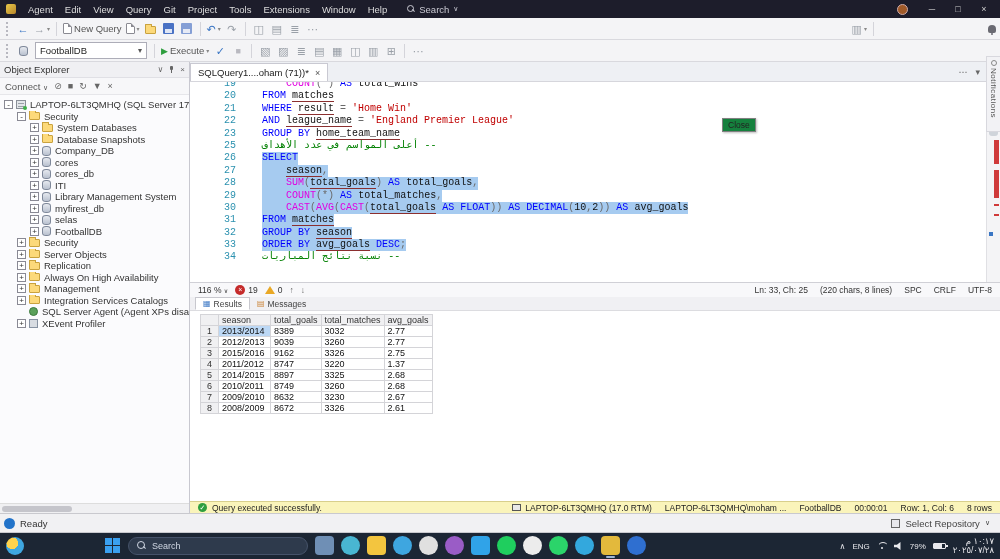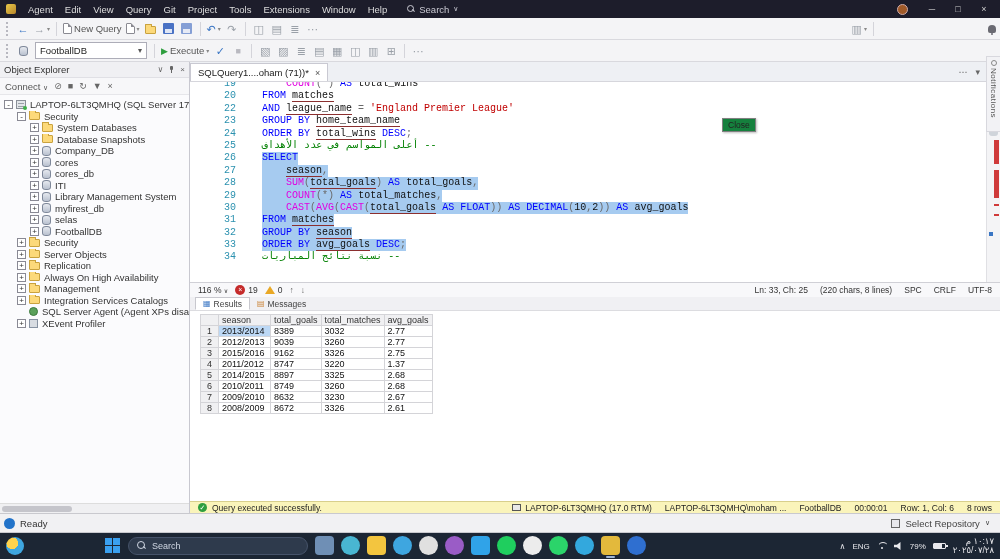--- a/index.html
+++ b/index.html
@@ -423,23 +423,23 @@
         <span class="tabbar-icons">
           <span>⋯</span>
           <span>▾</span>
         </span>
       </div>
 
       <div class="editor">
         <div class="code-scroll">
             <div class="code-line"><span class="lnum">19</span><span class="lcontent"><span class="tok-p">    </span><span class="tok-f">COUNT</span><span class="tok-o">(</span><span class="tok-o">*</span><span class="tok-o">)</span><span class="tok-p"> </span><span class="tok-k">AS</span><span class="tok-p"> </span><span class="tok-p">total_wins</span></span></div>
             <div class="code-line"><span class="lnum">20</span><span class="lcontent"><span class="tok-k">FROM</span><span class="tok-p"> </span><span class="tok-e">matches</span></span></div>
+            <div class="code-line"><span class="lnum">21</span><span class="lcontent"><span class="tok-k">WHERE</span><span class="tok-p"> </span><span class="tok-e">result</span><span class="tok-p"> </span><span class="tok-o">=</span><span class="tok-p"> </span><span class="tok-s">'Home Win'</span></span></div>
             <div class="code-line"><span class="lnum">22</span><span class="lcontent"><span class="tok-k">AND</span><span class="tok-p"> </span><span class="tok-e">league_name</span><span class="tok-p"> </span><span class="tok-o">=</span><span class="tok-p"> </span><span class="tok-s">'England Premier League'</span></span></div>
             <div class="code-line"><span class="lnum">23</span><span class="lcontent"><span class="tok-k">GROUP BY</span><span class="tok-p"> </span><span class="tok-e">home_team_name</span></span></div>
-            <div class="code-line"><span class="lnum">24</span><span class="lcontent"><span class="tok-k">ORDER BY</span><span class="tok-p"> </span><span class="tok-e">total_wins</span><span class="tok-p"> </span><span class="tok-k">DESC</span><span class="tok-o">;</span></span></div>
             <div class="code-line"><span class="lnum">25</span><span class="lcontent"><span class="tok-c" dir="rtl">-- أعلى المواسم في عدد الأهداف</span></span></div>
             <div class="code-line"><span class="lnum">26</span><span class="lcontent sel"><span class="tok-k">SELECT</span></span></div>
             <div class="code-line"><span class="lnum">27</span><span class="lcontent sel"><span class="tok-p">    </span><span class="tok-e">season</span><span class="tok-o">,</span></span></div>
             <div class="code-line"><span class="lnum">28</span><span class="lcontent sel"><span class="tok-p">    </span><span class="tok-f">SUM</span><span class="tok-o">(</span><span class="tok-e">total_goals</span><span class="tok-o">)</span><span class="tok-p"> </span><span class="tok-k">AS</span><span class="tok-p"> </span><span class="tok-p">total_goals</span><span class="tok-o">,</span></span></div>
             <div class="code-line"><span class="lnum">29</span><span class="lcontent sel"><span class="tok-p">    </span><span class="tok-f">COUNT</span><span class="tok-o">(</span><span class="tok-o">*</span><span class="tok-o">)</span><span class="tok-p"> </span><span class="tok-k">AS</span><span class="tok-p"> </span><span class="tok-p">total_matches</span><span class="tok-o">,</span></span></div>
             <div class="code-line"><span class="lnum">30</span><span class="lcontent sel"><span class="tok-p">    </span><span class="tok-f">CAST</span><span class="tok-o">(</span><span class="tok-f">AVG</span><span class="tok-o">(</span><span class="tok-f">CAST</span><span class="tok-o">(</span><span class="tok-e">total_goals</span><span class="tok-p"> </span><span class="tok-k">AS</span><span class="tok-p"> </span><span class="tok-k">FLOAT</span><span class="tok-o">))</span><span class="tok-p"> </span><span class="tok-k">AS</span><span class="tok-p"> </span><span class="tok-k">DECIMAL</span><span class="tok-o">(</span><span class="tok-p">10</span><span class="tok-o">,</span><span class="tok-p">2</span><span class="tok-o">))</span><span class="tok-p"> </span><span class="tok-k">AS</span><span class="tok-p"> </span><span class="tok-p">avg_goals</span></span></div>
             <div class="code-line"><span class="lnum">31</span><span class="lcontent sel"><span class="tok-k">FROM</span><span class="tok-p"> </span><span class="tok-e">matches</span></span></div>
             <div class="code-line"><span class="lnum">32</span><span class="lcontent sel"><span class="tok-k">GROUP BY</span><span class="tok-p"> </span><span class="tok-e">season</span></span></div>
             <div class="code-line"><span class="lnum">33</span><span class="lcontent sel"><span class="tok-k">ORDER BY</span><span class="tok-p"> </span><span class="tok-e">avg_goals</span><span class="tok-p"> </span><span class="tok-k">DESC</span><span class="tok-o">;</span></span></div>
             <div class="code-line"><span class="lnum">34</span><span class="lcontent"><span class="tok-c" dir="rtl">-- نسبة نتائج المباريات</span></span></div>

